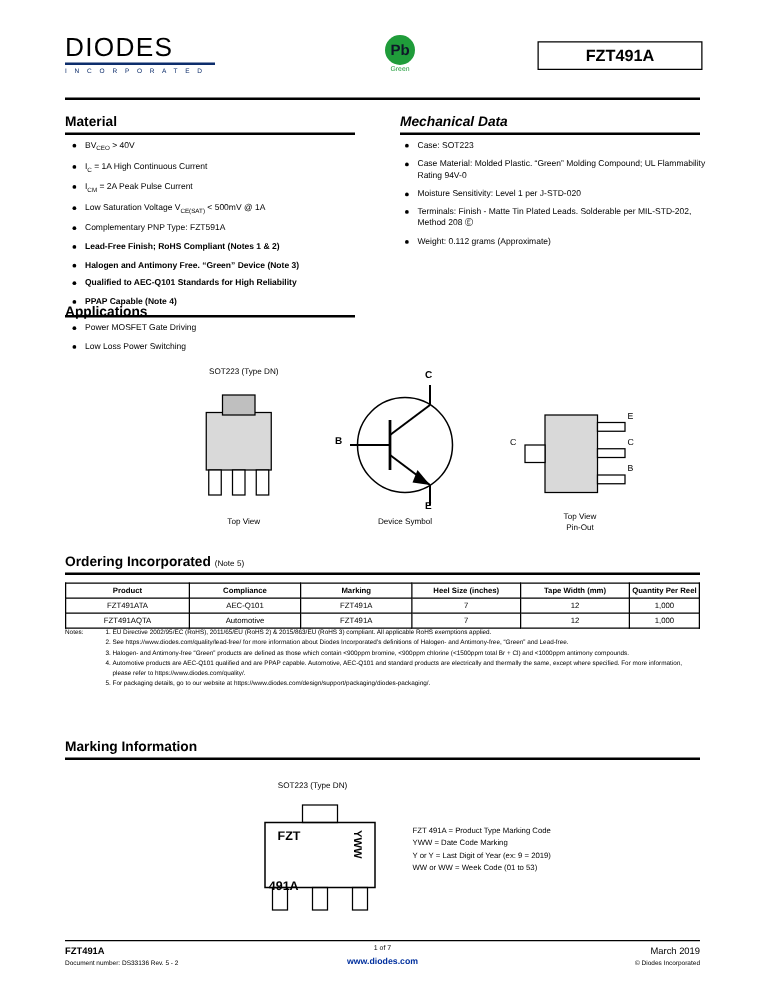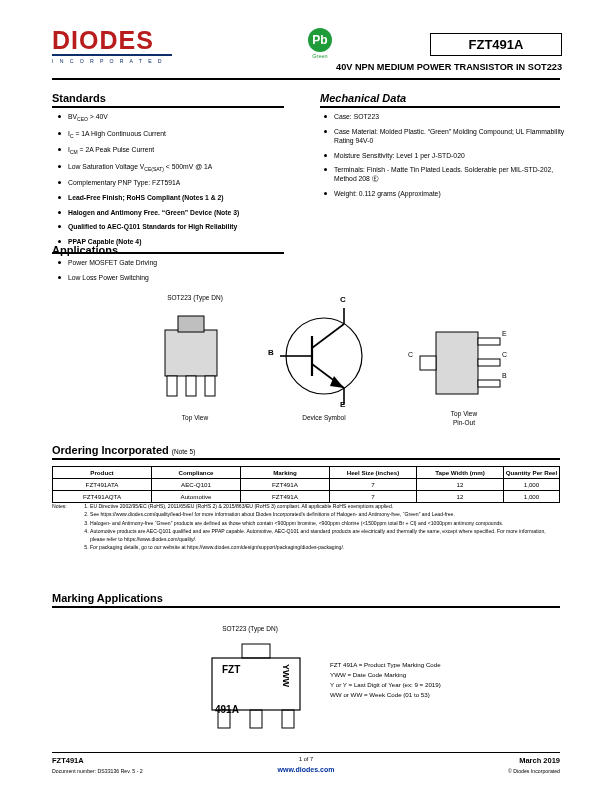--- a/index.html
+++ b/index.html
@@ -8,26 +8,26 @@
     background:#ffffff;
     font-family:"Liberation Sans", sans-serif;
     color:#000;
     position:relative;
     overflow:hidden;
   }
   .page{position:relative;width:612px;height:792px;}
 
   
   .logo{position:absolute;left:52px;top:28px;width:130px;}
-  .logo-word{font-weight:bold;font-size:25px;letter-spacing:1px;color:#b91c1c;line-height:1;}
+  .logo-word{font-weight:normal;font-size:21px;letter-spacing:1px;color:#000000;line-height:1;}
   .logo-sub{font-size:5.2px;letter-spacing:2.4px;color:#0d2d6b;margin-top:2px;}
   .logo-rule{height:2px;background:#0d2d6b;margin-top:1px;width:120px;}
 
   .pbmark{position:absolute;left:300px;top:28px;width:40px;text-align:center;}
-  .pbcircle{width:24px;height:24px;border-radius:50%;background:#1f9c3a;color:#ffffff;
+  .pbcircle{width:24px;height:24px;border-radius:50%;background:#1f9c3a;color:#0f172a;
     font-size:12px;font-weight:bold;line-height:24px;margin:0 auto;}
   .pbtext{font-size:5.5px;color:#1f9c3a;margin-top:1px;}
 
   .partbox{position:absolute;left:430px;top:33px;width:130px;height:21px;border:1px solid #000;
     text-align:center;}
   .partbox span{font-size:13px;font-weight:bold;line-height:21px;}
 
   .subtitle{position:absolute;left:240px;top:62px;width:322px;text-align:right;
     font-size:9.2px;font-weight:bold;}
   .headrule{position:absolute;left:52px;top:78px;width:508px;height:2px;background:#000;}
@@ -61,21 +61,21 @@
 
   
   .mk-legend{position:absolute;left:330px;top:660px;font-size:6.2px;line-height:1.6;}
 
   
   .footrule{position:absolute;left:52px;top:752px;width:508px;height:1.2px;background:#000;}
   .f-left{position:absolute;left:52px;top:756px;font-size:7.5px;font-weight:bold;}
   .f-left2{position:absolute;left:52px;top:768px;font-size:5.2px;}
   .f-mid{position:absolute;left:0;top:756px;width:612px;text-align:center;font-size:5.6px;}
   .f-mid2{position:absolute;left:0;top:766px;width:612px;text-align:center;font-size:7px;font-weight:bold;color:#00309e;}
-  .f-right{position:absolute;left:400px;top:756px;width:160px;text-align:right;font-size:7.5px;font-weight:bold;}
+  .f-right{position:absolute;left:400px;top:756px;width:160px;text-align:right;font-size:7.5px;font-weight:normal;}
   .f-right2{position:absolute;left:400px;top:768px;width:160px;text-align:right;font-size:5.2px;}
   .ovl{position:absolute;}
 </style>
 </head>
 <body>
 
 <div class="page">
 
   <div class="logo">
     <div class="logo-word">DIODES</div>
@@ -85,24 +85,23 @@
 
   <div class="pbmark">
     <div class="pbcircle">Pb</div>
     <div class="pbtext">Green</div>
   </div>
 
   <div class="partbox">
     <span>FZT491A</span>
   </div>
 
-  <div class="subtitle">40V NPN MEDIUM POWER TRANSISTOR IN SOT223</div>
   <div class="headrule"></div>
 
-  <div class="sect" style="left:52px;top:92px;">Standards</div>
+  <div class="sect" style="left:52px;top:92px;">Material</div>
   <div class="sect-rule" style="left:52px;top:106px;width:232px;"></div>
 
   <div class="col-left">
     <ul class="bul">
       <li>BV<sub>CEO</sub> &gt; 40V</li>
       <li>I<sub>C</sub> = 1A High Continuous Current</li>
       <li>I<sub>CM</sub> = 2A Peak Pulse Current</li>
       <li>Low Saturation Voltage V<sub>CE(SAT)</sub> &lt; 500mV @ 1A</li>
       <li>Complementary PNP Type: FZT591A</li>
       <li class="b">Lead-Free Finish; RoHS Compliant (Notes 1 &amp; 2)</li>
@@ -214,21 +213,21 @@
     <span class="lbl">Notes:</span>
     <ol style="margin-left:24px;">
       <li>EU Directive 2002/95/EC (RoHS), 2011/65/EU (RoHS 2) &amp; 2015/863/EU (RoHS 3) compliant. All applicable RoHS exemptions applied.</li>
       <li>See https://www.diodes.com/quality/lead-free/ for more information about Diodes Incorporated’s definitions of Halogen- and Antimony-free, “Green” and Lead-free.</li>
       <li>Halogen- and Antimony-free “Green” products are defined as those which contain &lt;900ppm bromine, &lt;900ppm chlorine (&lt;1500ppm total Br + Cl) and &lt;1000ppm antimony compounds.</li>
       <li>Automotive products are AEC-Q101 qualified and are PPAP capable. Automotive, AEC-Q101 and standard products are electrically and thermally the same, except where specified. For more information, please refer to https://www.diodes.com/quality/.</li>
       <li>For packaging details, go to our website at https://www.diodes.com/design/support/packaging/diodes-packaging/.</li>
     </ol>
   </div>
 
-  <div class="sect" style="left:52px;top:592px;">Marking Applications</div>
+  <div class="sect" style="left:52px;top:592px;">Marking Information</div>
   <div class="sect-rule" style="left:52px;top:606px;width:508px;"></div>
 
   <div class="cap" style="position:absolute;left:180px;top:625px;width:140px;">SOT223 (Type DN)</div>
 
   <svg class="ovl" style="left:196px;top:640px;" width="120" height="92">
     <rect x="16" y="18" width="88" height="52" fill="none" stroke="#000" stroke-width="1.2"></rect>
     <rect x="46" y="4" width="28" height="14" fill="none" stroke="#000" stroke-width="1"></rect>
     <rect x="22" y="70" width="12" height="18" fill="none" stroke="#000" stroke-width="1"></rect>
     <rect x="54" y="70" width="12" height="18" fill="none" stroke="#000" stroke-width="1"></rect>
     <rect x="86" y="70" width="12" height="18" fill="none" stroke="#000" stroke-width="1"></rect>

